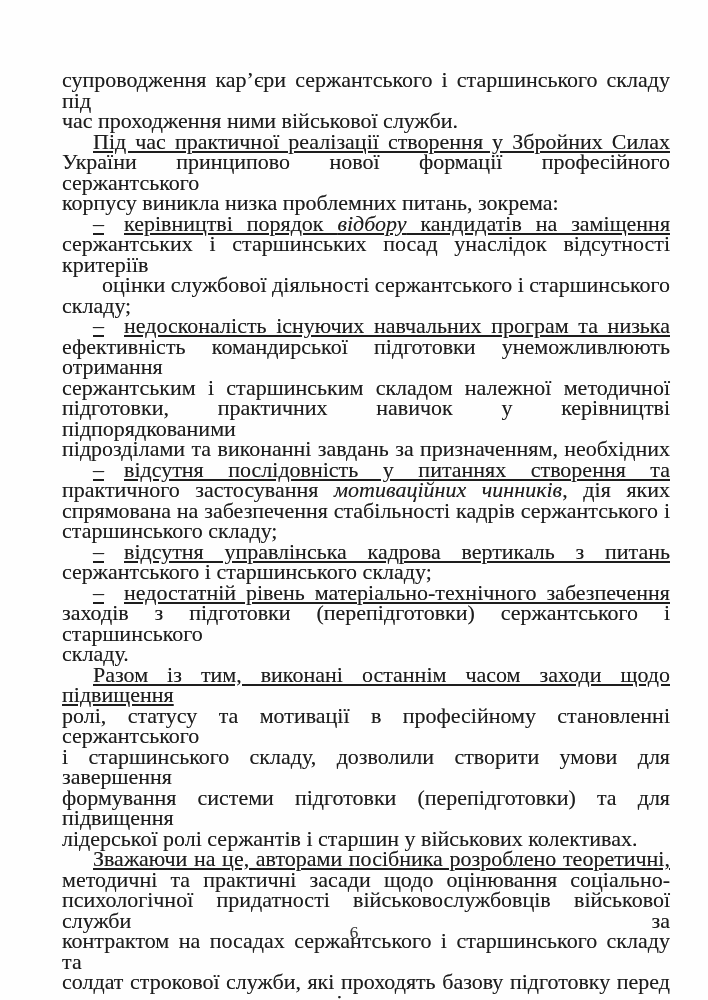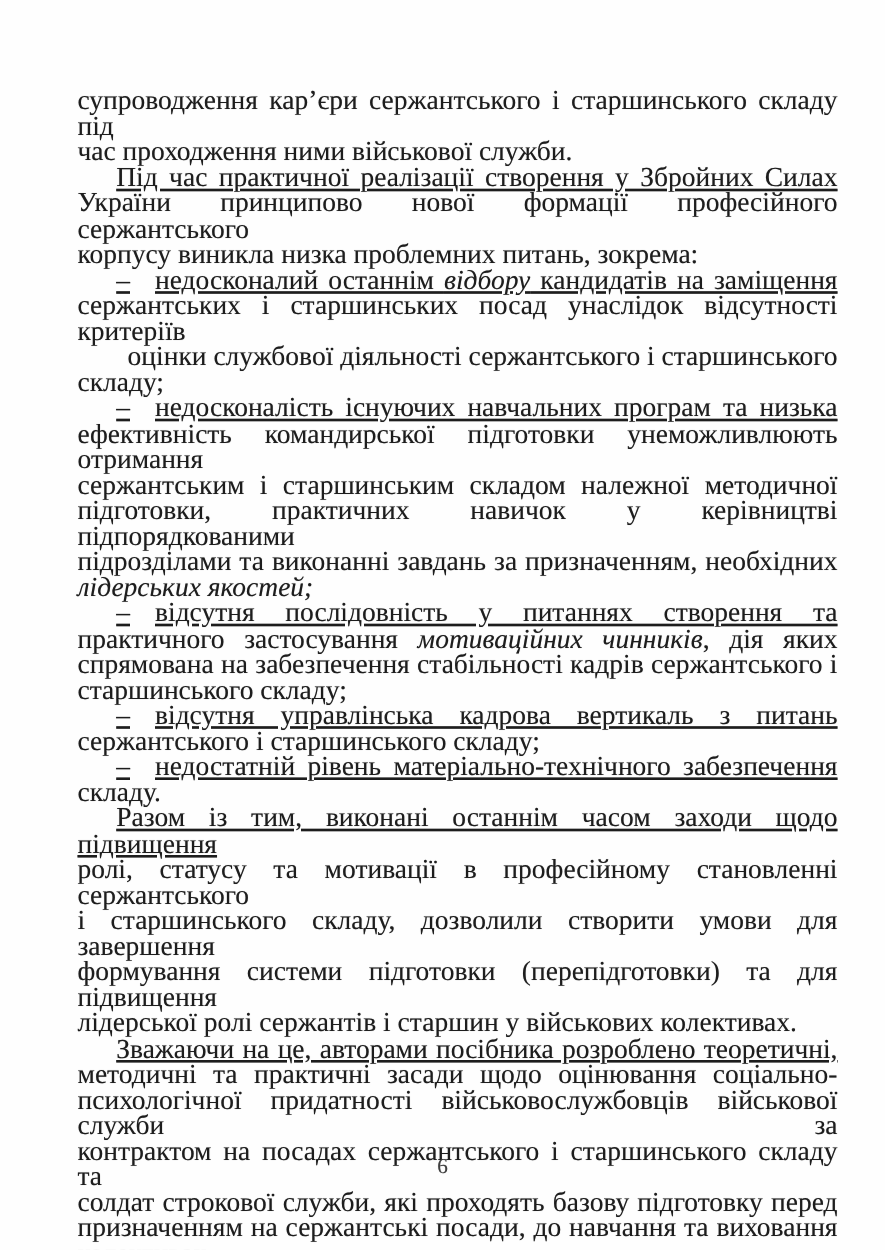--- a/index.html
+++ b/index.html
@@ -61,44 +61,44 @@
       <div class="para">
         <div class="line"><span>супроводження кар’єри сержантського і старшинського складу під</span></div>
         <div class="line last"><span>час проходження ними військової служби.</span></div>
       </div>
       <div class="para">
         <div class="line first"><span>Під час практичної реалізації створення у Збройних Силах</span></div>
         <div class="line"><span>України принципово нової формації професійного сержантського</span></div>
         <div class="line last"><span>корпусу виникла низка проблемних питань, зокрема:</span></div>
       </div>
       <div class="para">
-        <div class="line first"><span class="dash">–</span><span>недосконалий останнім </span><span class="italic">відбору</span><span> кандидатів на заміщення</span></div>
+        <div class="line first"><span class="dash">–</span><span>керівництві порядок </span><span class="italic">відбору</span><span> кандидатів на заміщення</span></div>
         <div class="line"><span>сержантських і старшинських посад унаслідок відсутності критеріїв</span></div>
         <div class="line last"><span>оцінки службової діяльності сержантського і старшинського складу;</span></div>
       </div>
       <div class="para">
         <div class="line first"><span class="dash">–</span><span>недосконалість існуючих навчальних програм та низька</span></div>
         <div class="line"><span>ефективність командирської підготовки унеможливлюють отримання</span></div>
         <div class="line"><span>сержантським і старшинським складом належної методичної</span></div>
         <div class="line"><span>підготовки, практичних навичок у керівництві підпорядкованими</span></div>
         <div class="line"><span>підрозділами та виконанні завдань за призначенням, необхідних</span></div>
-        <div class="line last"><span class="italic">лідерських якостей;</span></div>
       </div>
       <div class="para">
         <div class="line first"><span class="dash">–</span><span>відсутня послідовність у питаннях створення та</span></div>
         <div class="line"><span>практичного застосування </span><span class="italic">мотиваційних чинників</span><span>, дія яких</span></div>
         <div class="line"><span>спрямована на забезпечення стабільності кадрів сержантського і</span></div>
         <div class="line last"><span>старшинського складу;</span></div>
       </div>
       <div class="para">
         <div class="line first"><span class="dash">–</span><span>відсутня управлінська кадрова вертикаль з питань</span></div>
         <div class="line last"><span>сержантського і старшинського складу;</span></div>
       </div>
       <div class="para">
         <div class="line first"><span class="dash">–</span><span>недостатній рівень матеріально-технічного забезпечення</span></div>
+        <div class="line"><span>заходів з підготовки (перепідготовки) сержантського і старшинського</span></div>
         <div class="line last"><span>складу.</span></div>
       </div>
       <div class="para">
         <div class="line first"><span>Разом із тим, виконані останнім часом заходи щодо підвищення</span></div>
         <div class="line"><span>ролі, статусу та мотивації в професійному становленні сержантського</span></div>
         <div class="line"><span>і старшинського складу, дозволили створити умови для завершення</span></div>
         <div class="line"><span>формування системи підготовки (перепідготовки) та для підвищення</span></div>
         <div class="line last"><span>лідерської ролі сержантів і старшин у військових колективах.</span></div>
       </div>
       <div class="para">

